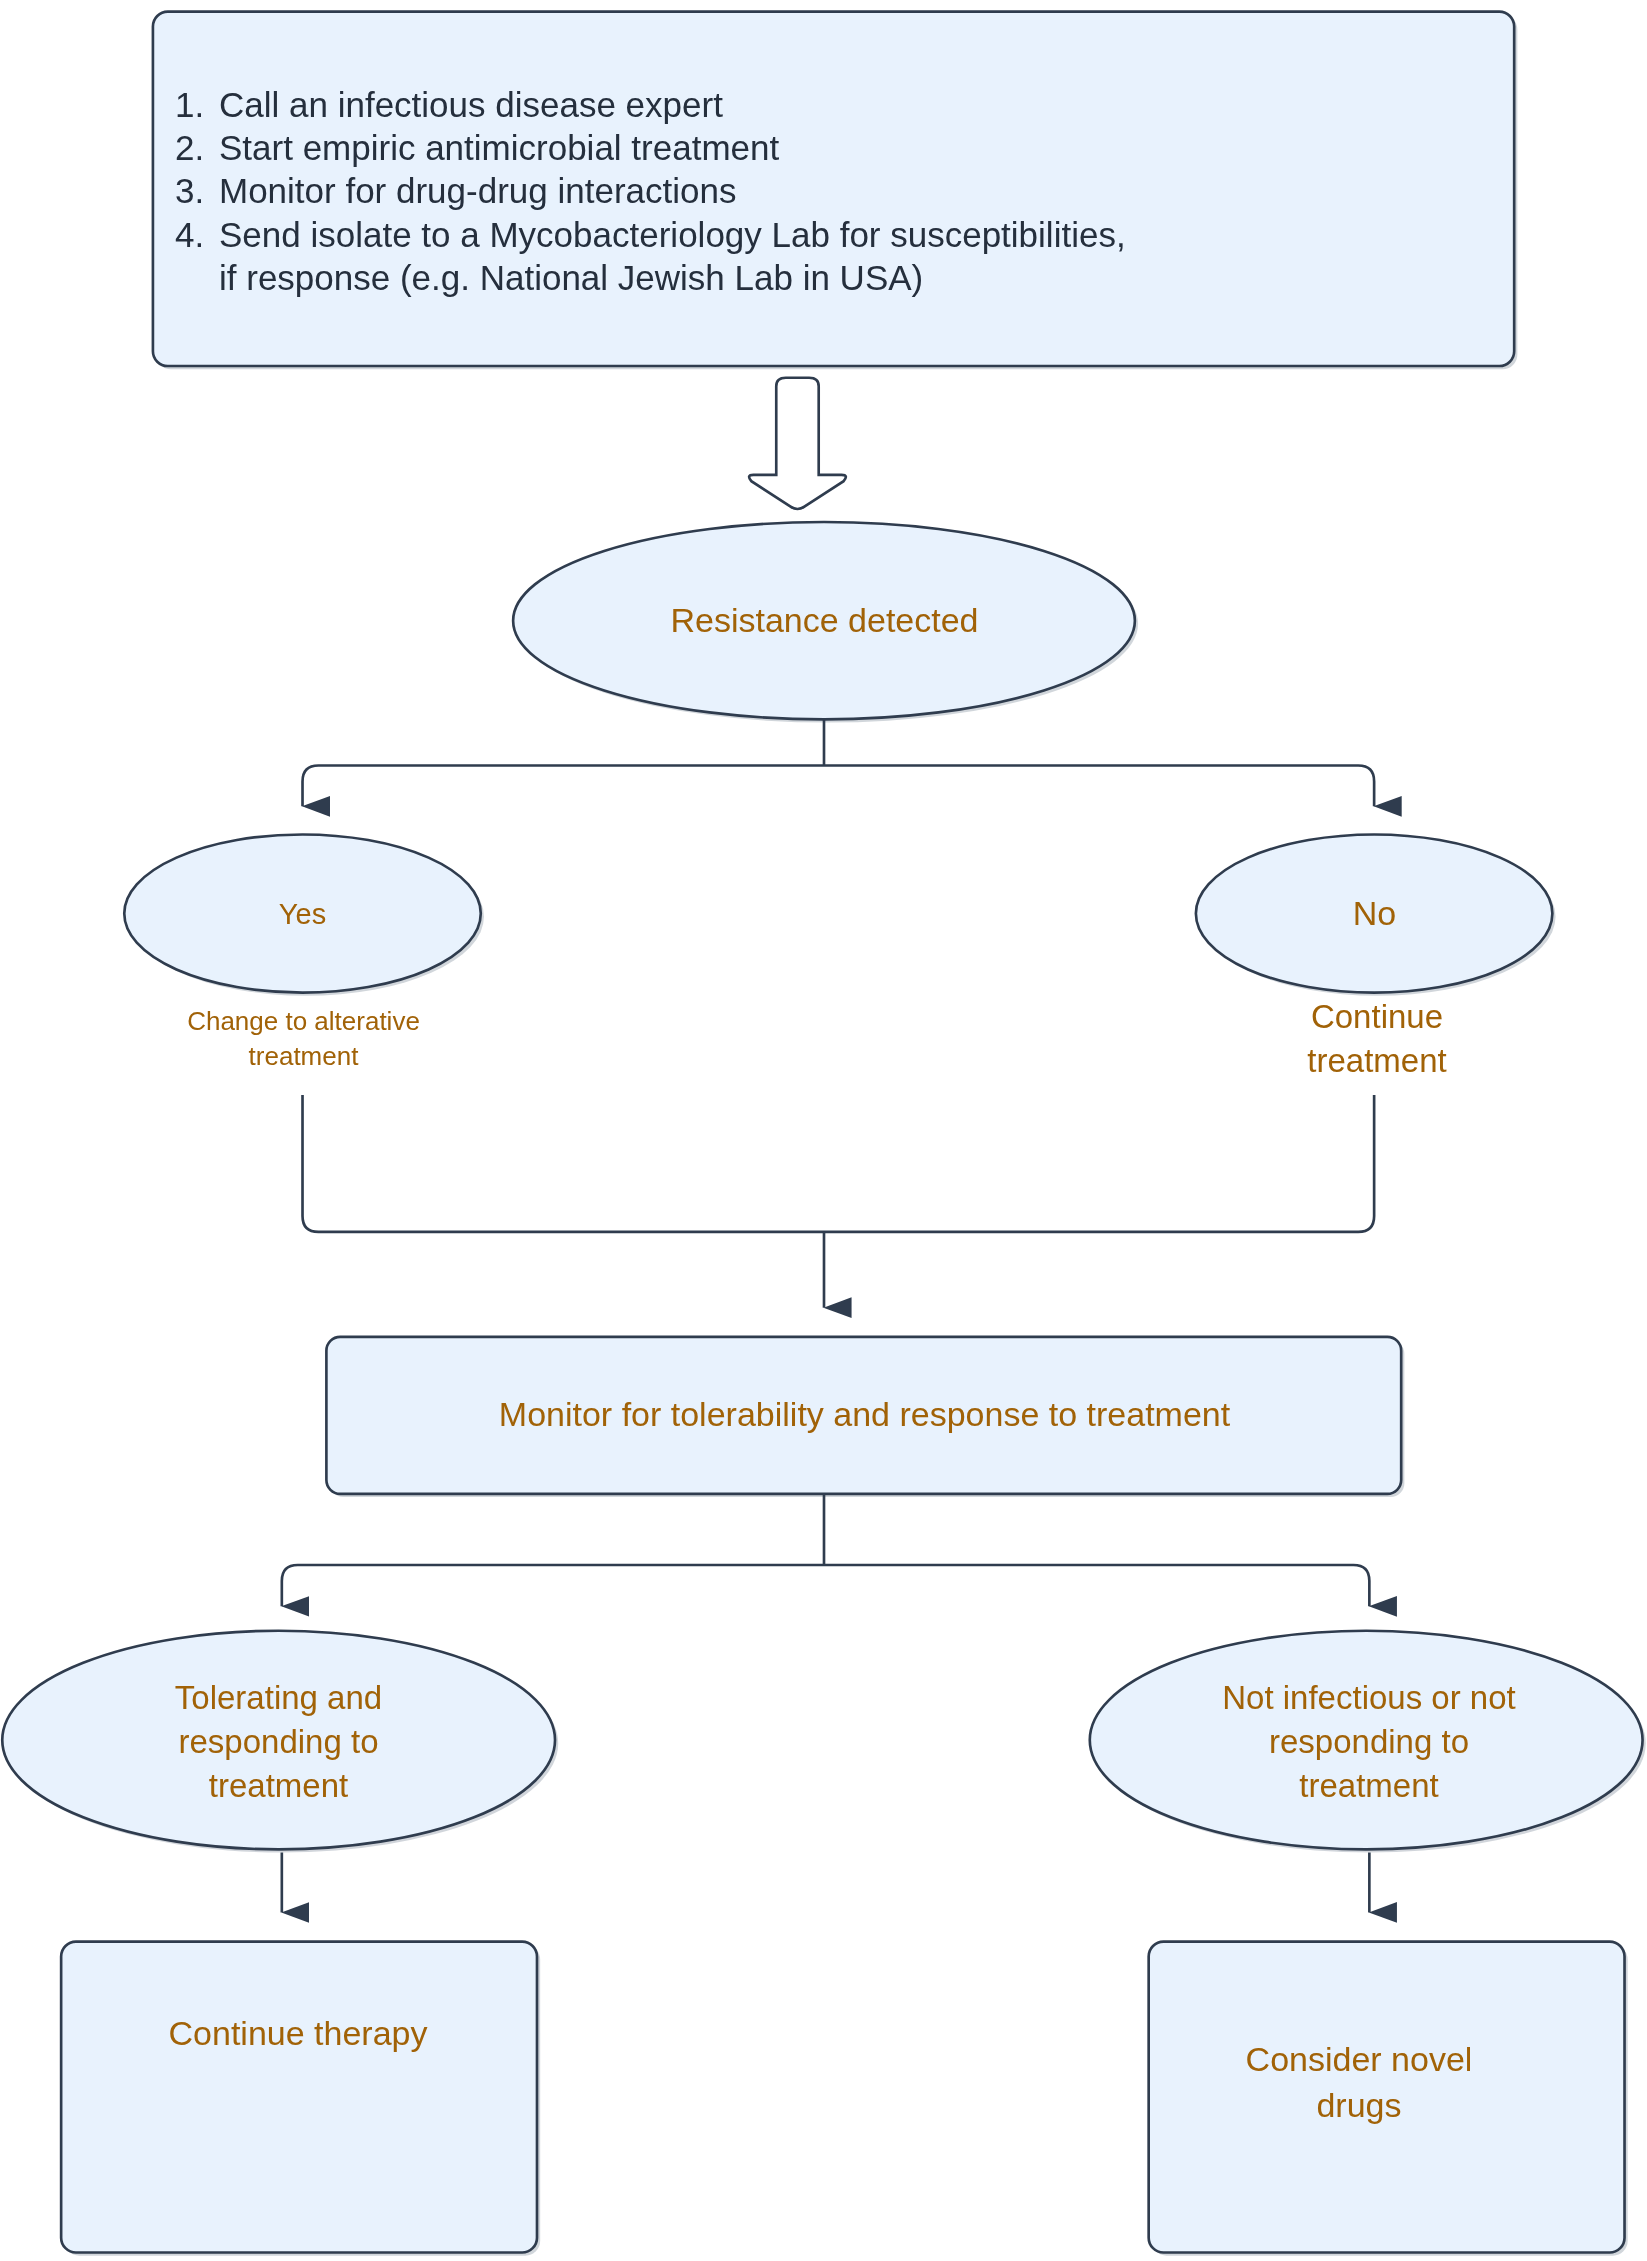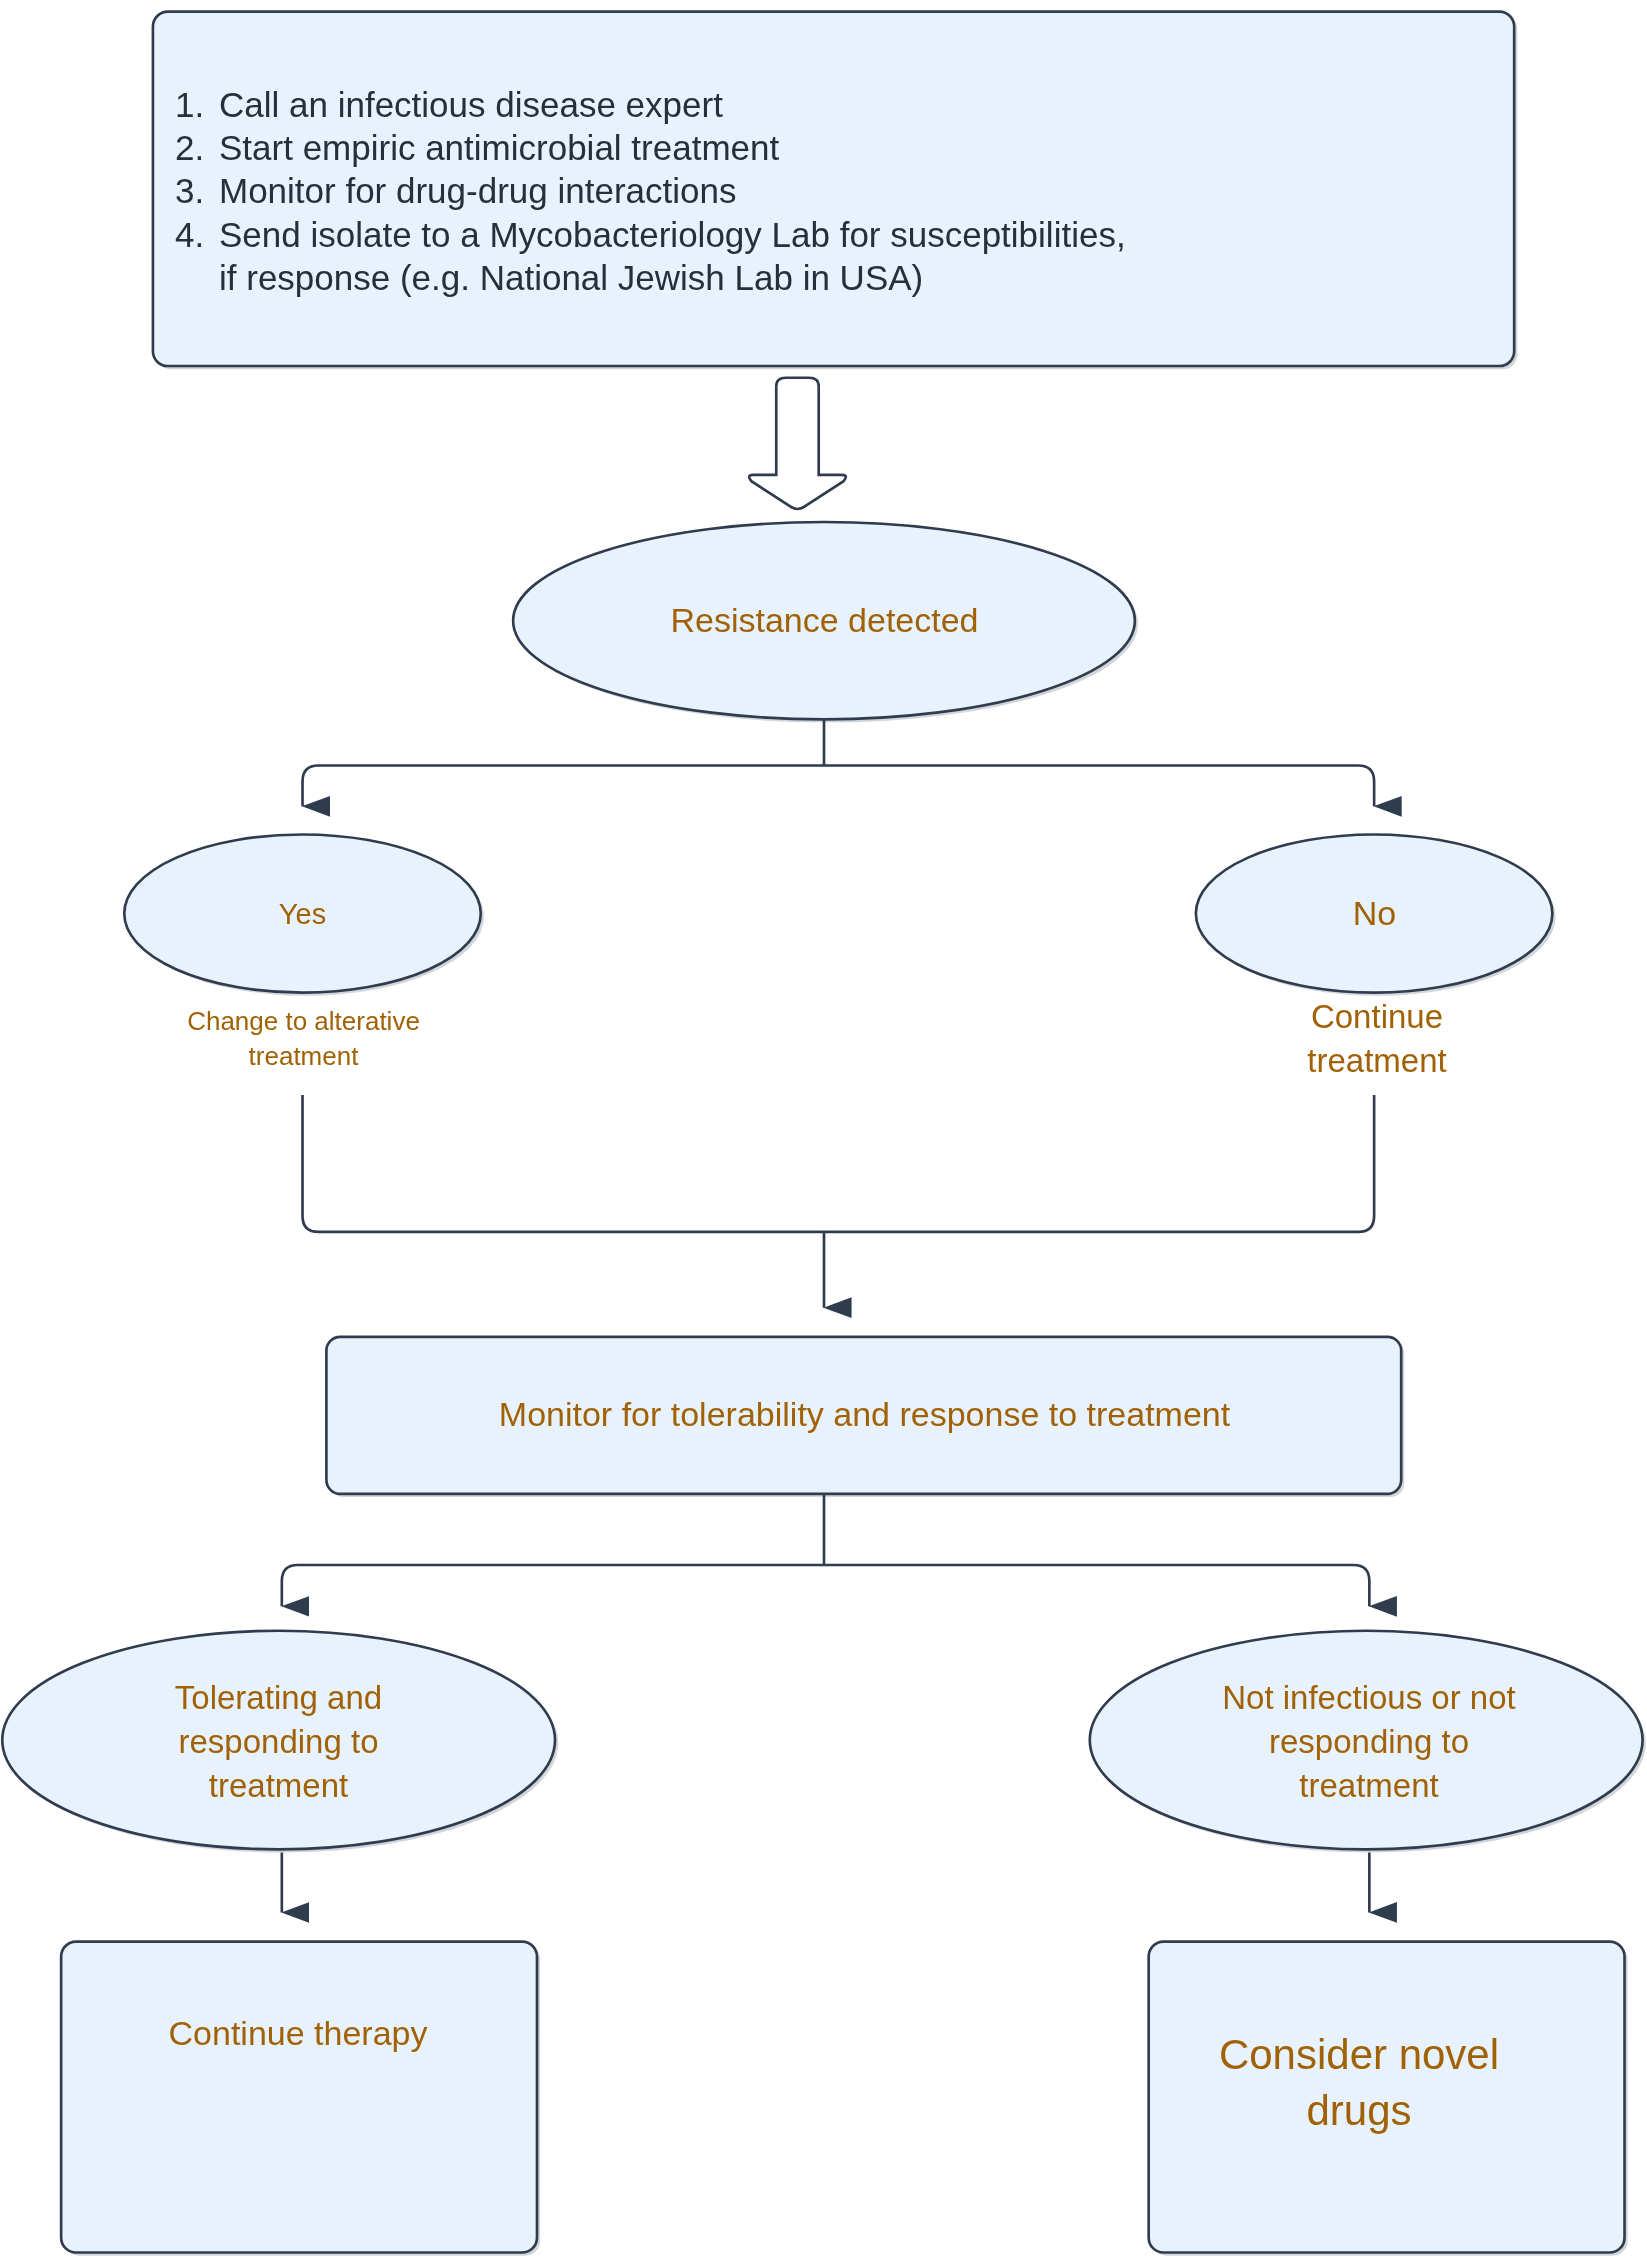--- a/index.html
+++ b/index.html
@@ -101,21 +101,21 @@
   #label-nottolerating {
     left: 1149px; top: 1653px; width: 440px; height: 178px;
     font-size: 33px;
   }
   #label-continue-therapy {
     left: 74px; top: 1987px; width: 448px; height: 93px;
     font-size: 34px;
   }
   #label-novel-drugs {
     left: 1143px; top: 2011px; width: 432px; height: 143px;
-    font-size: 42px;
+    font-size: 34px;
   }
   .multiline { white-space: pre-line; }
 </style>
 </head>
 <body>
 
 <div id="canvas" style="background: rgb(255, 255, 255);">
 
   <svg id="flow-svg" viewBox="0 0 3106 4262">
     <defs>

